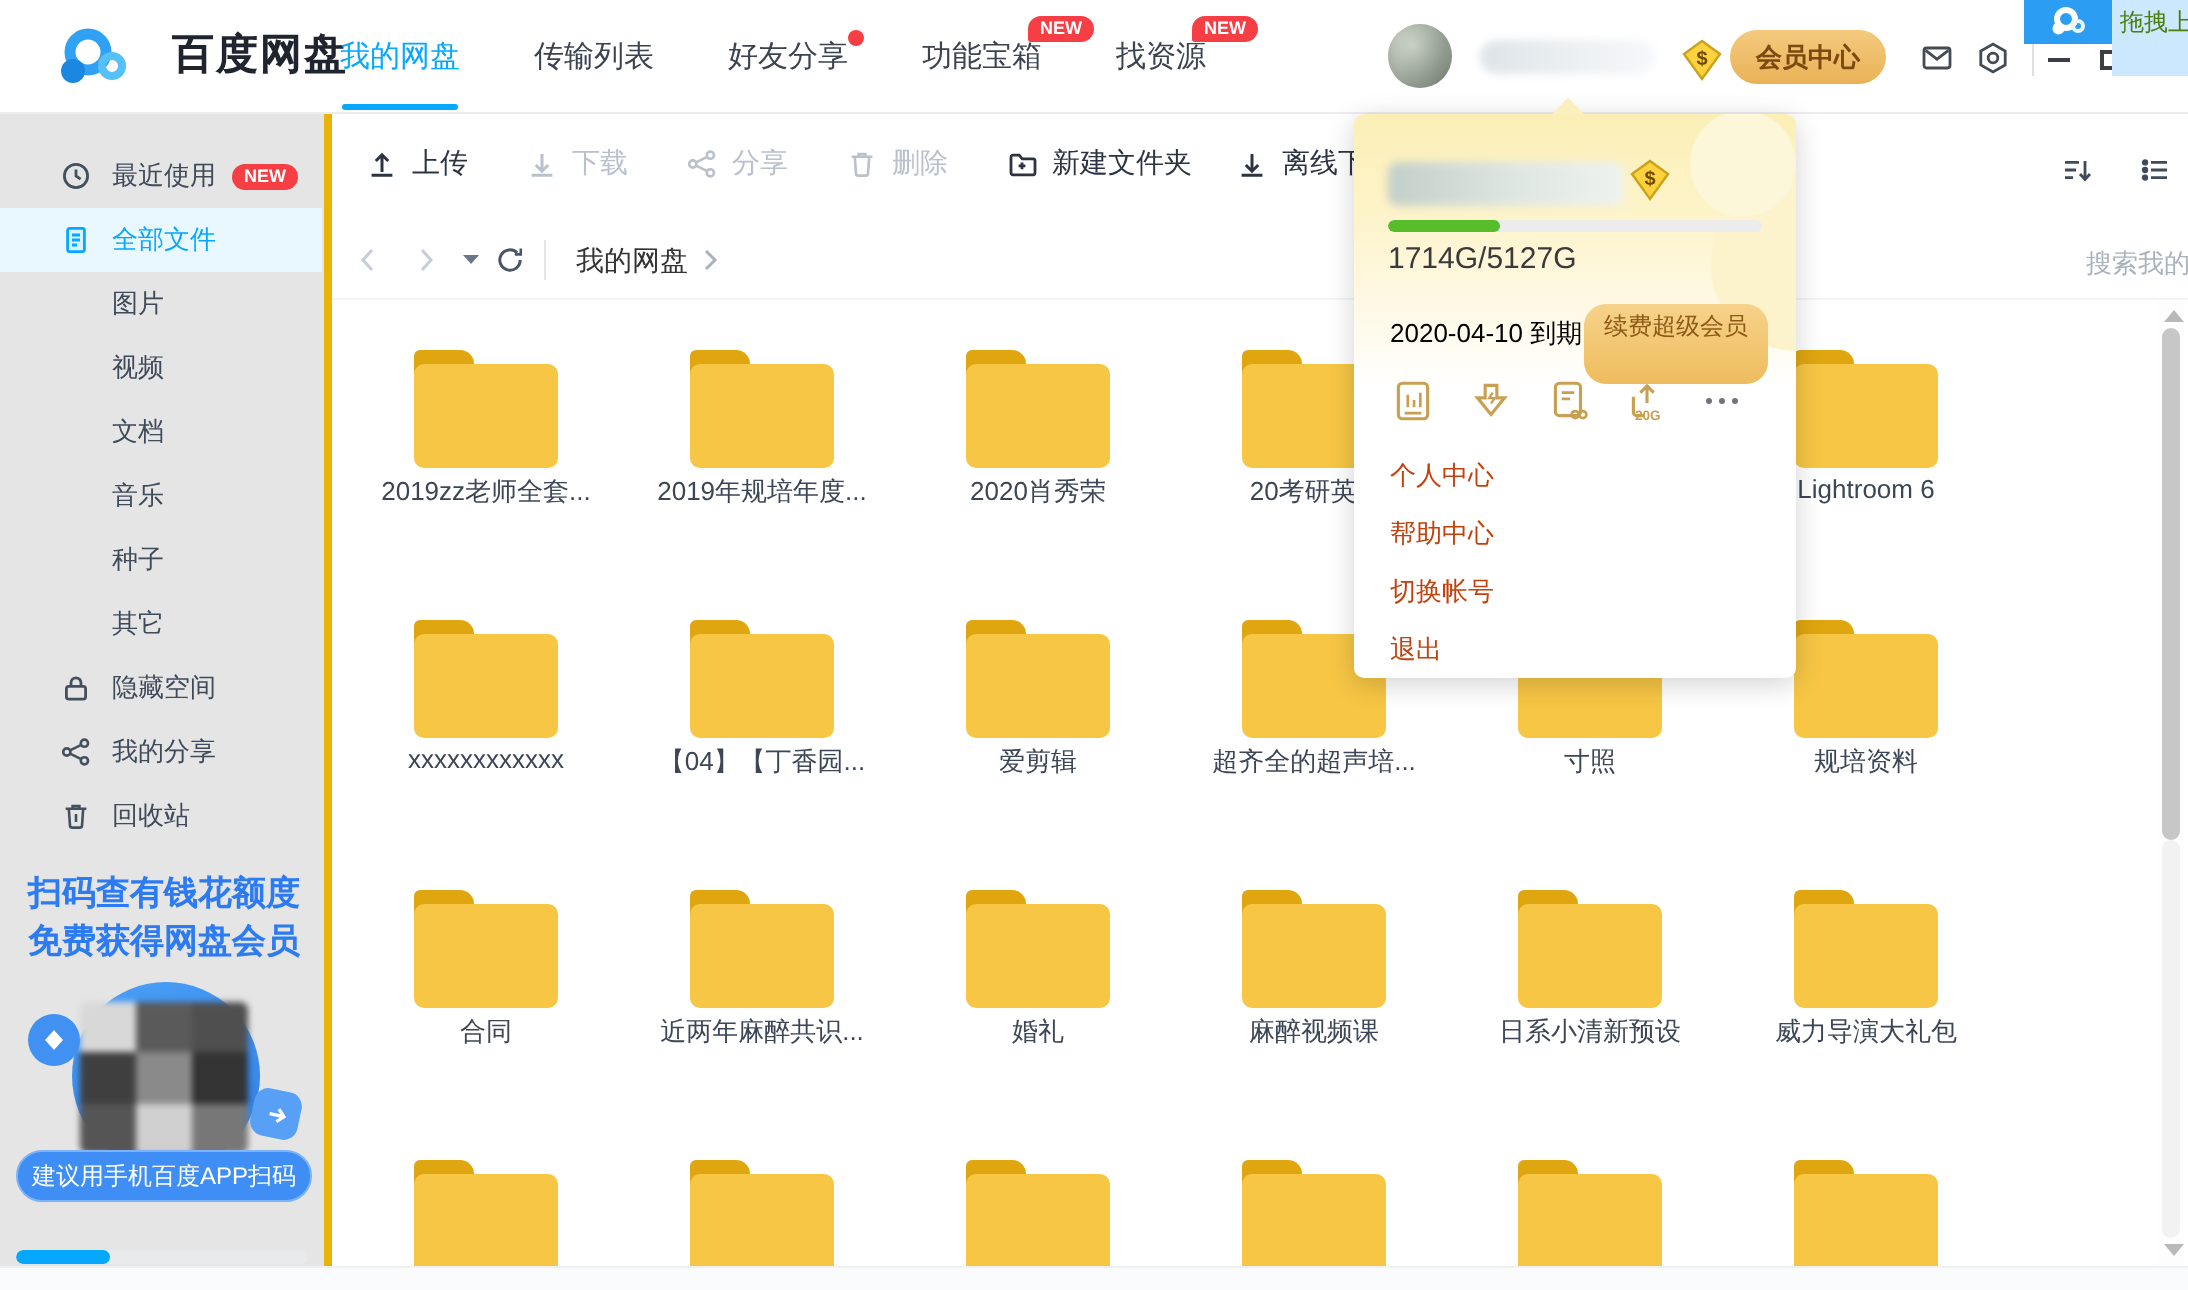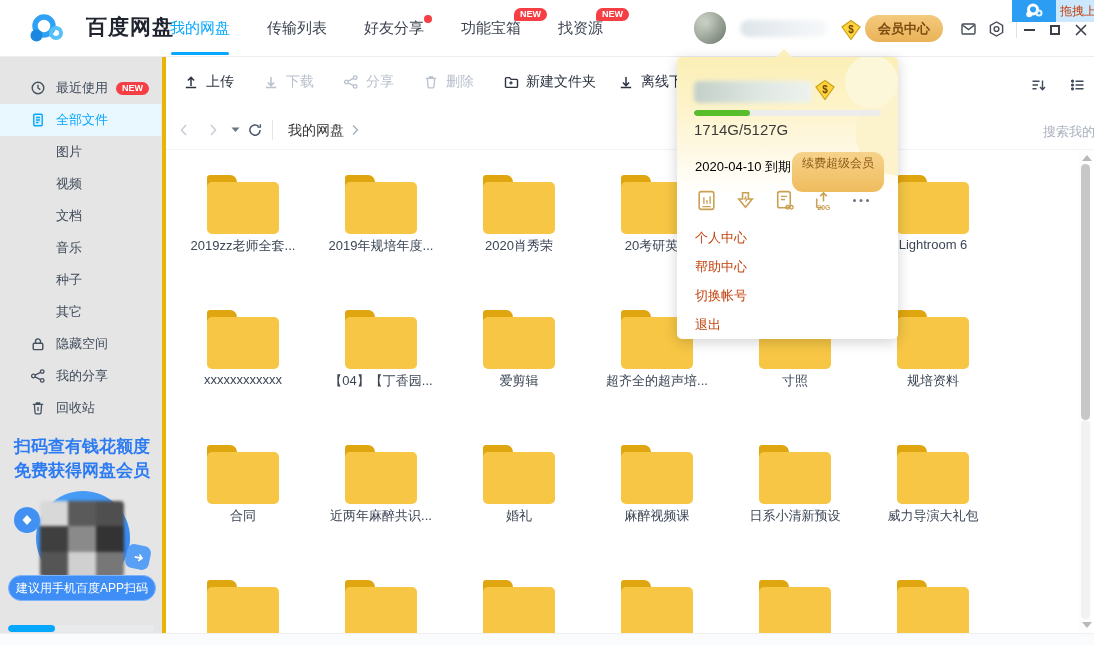--- a/index.html
+++ b/index.html
@@ -24,21 +24,21 @@
   .name-blur{position:absolute;left:740px;top:20px;width:88px;height:17px;border-radius:9px;background:linear-gradient(90deg,#dde4e8,#eef1f4 60%,#f6f8fa);filter:blur(2px)}
   .vip-diamond{width:22px;height:22px}
   .member-btn{position:absolute;left:865px;top:15px;width:78px;height:27px;border-radius:14px;background:linear-gradient(180deg,#f4ca7e,#e9b257);color:#7c4a10;font-size:13px;font-weight:bold;display:flex;align-items:center;justify-content:center;cursor:pointer}
   .ticon{position:absolute;top:21px;color:#454b55;cursor:pointer}
   .tb-divider{position:absolute;left:1016px;top:20px;width:1px;height:18px;background:#dfe1e5}
   .winctl{position:absolute;top:22px;width:16px;height:16px;display:flex;align-items:center;justify-content:center;cursor:pointer;color:#3b3f47}
   .min-glyph{width:11px;height:2px;background:#3b3f47}
   .max-glyph{width:10px;height:10px;border:2px solid #3b3f47}
   .drag-tab{position:absolute;top:0;left:1012px;width:82px;height:22px;display:flex;z-index:60;cursor:pointer}
   .drag-tab .dlogo{width:44px;height:22px;background:#2b9df3;display:flex;align-items:center;justify-content:center}
-  .drag-tab .dtext{flex:1;height:22px;background:#cbe8fe;color:#c2410c;font-size:12px;line-height:22px;padding-left:4px;white-space:nowrap;overflow:hidden}
+  .drag-tab .dtext{flex:1;height:38px;background:#cbe8fe;color:#4d7c0f;font-size:12px;line-height:22px;padding-left:4px;white-space:nowrap;overflow:hidden}
 
   
   .sidebar{position:absolute;left:0;top:57px;width:166px;bottom:12px;background:#e5e5e5;border-right:4px solid #eab308;z-index:5}
   .side-list{position:absolute;top:15px;left:0;right:1px}
   .side-item{position:relative;height:32px;display:flex;align-items:center;font-size:13px;color:#3f4a5a;cursor:pointer}
   .side-item .sicon{position:absolute;left:30px;top:8px;width:16px;height:16px;color:#45505f}
   .side-item .slabel{margin-left:56px}
   .side-item.active{background:#e9f7ff;color:#06a7ff}
   .side-item.active .sicon{color:#06a7ff}
   .side-badge{margin-left:8px;background:#f53f45;color:#fff;font-size:9px;font-weight:bold;padding:2px 6px;border-radius:9px;line-height:1}

